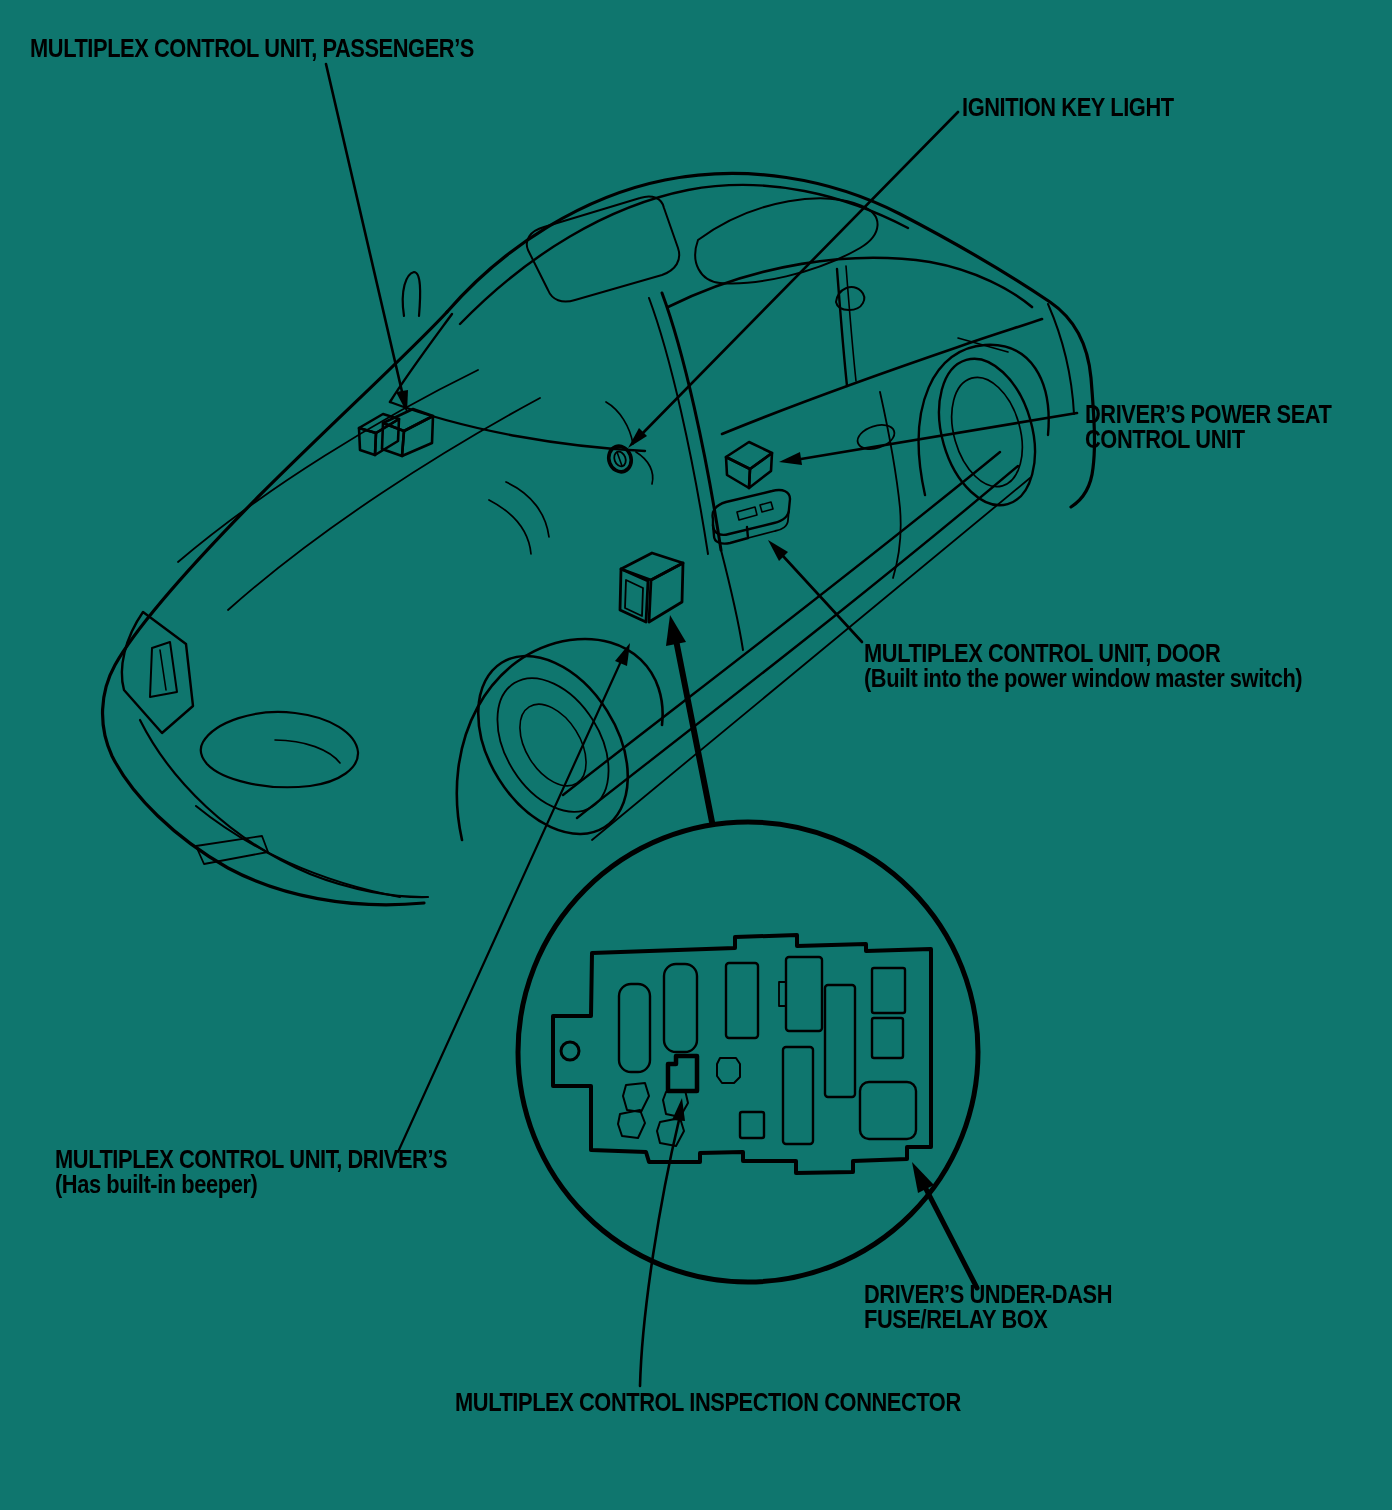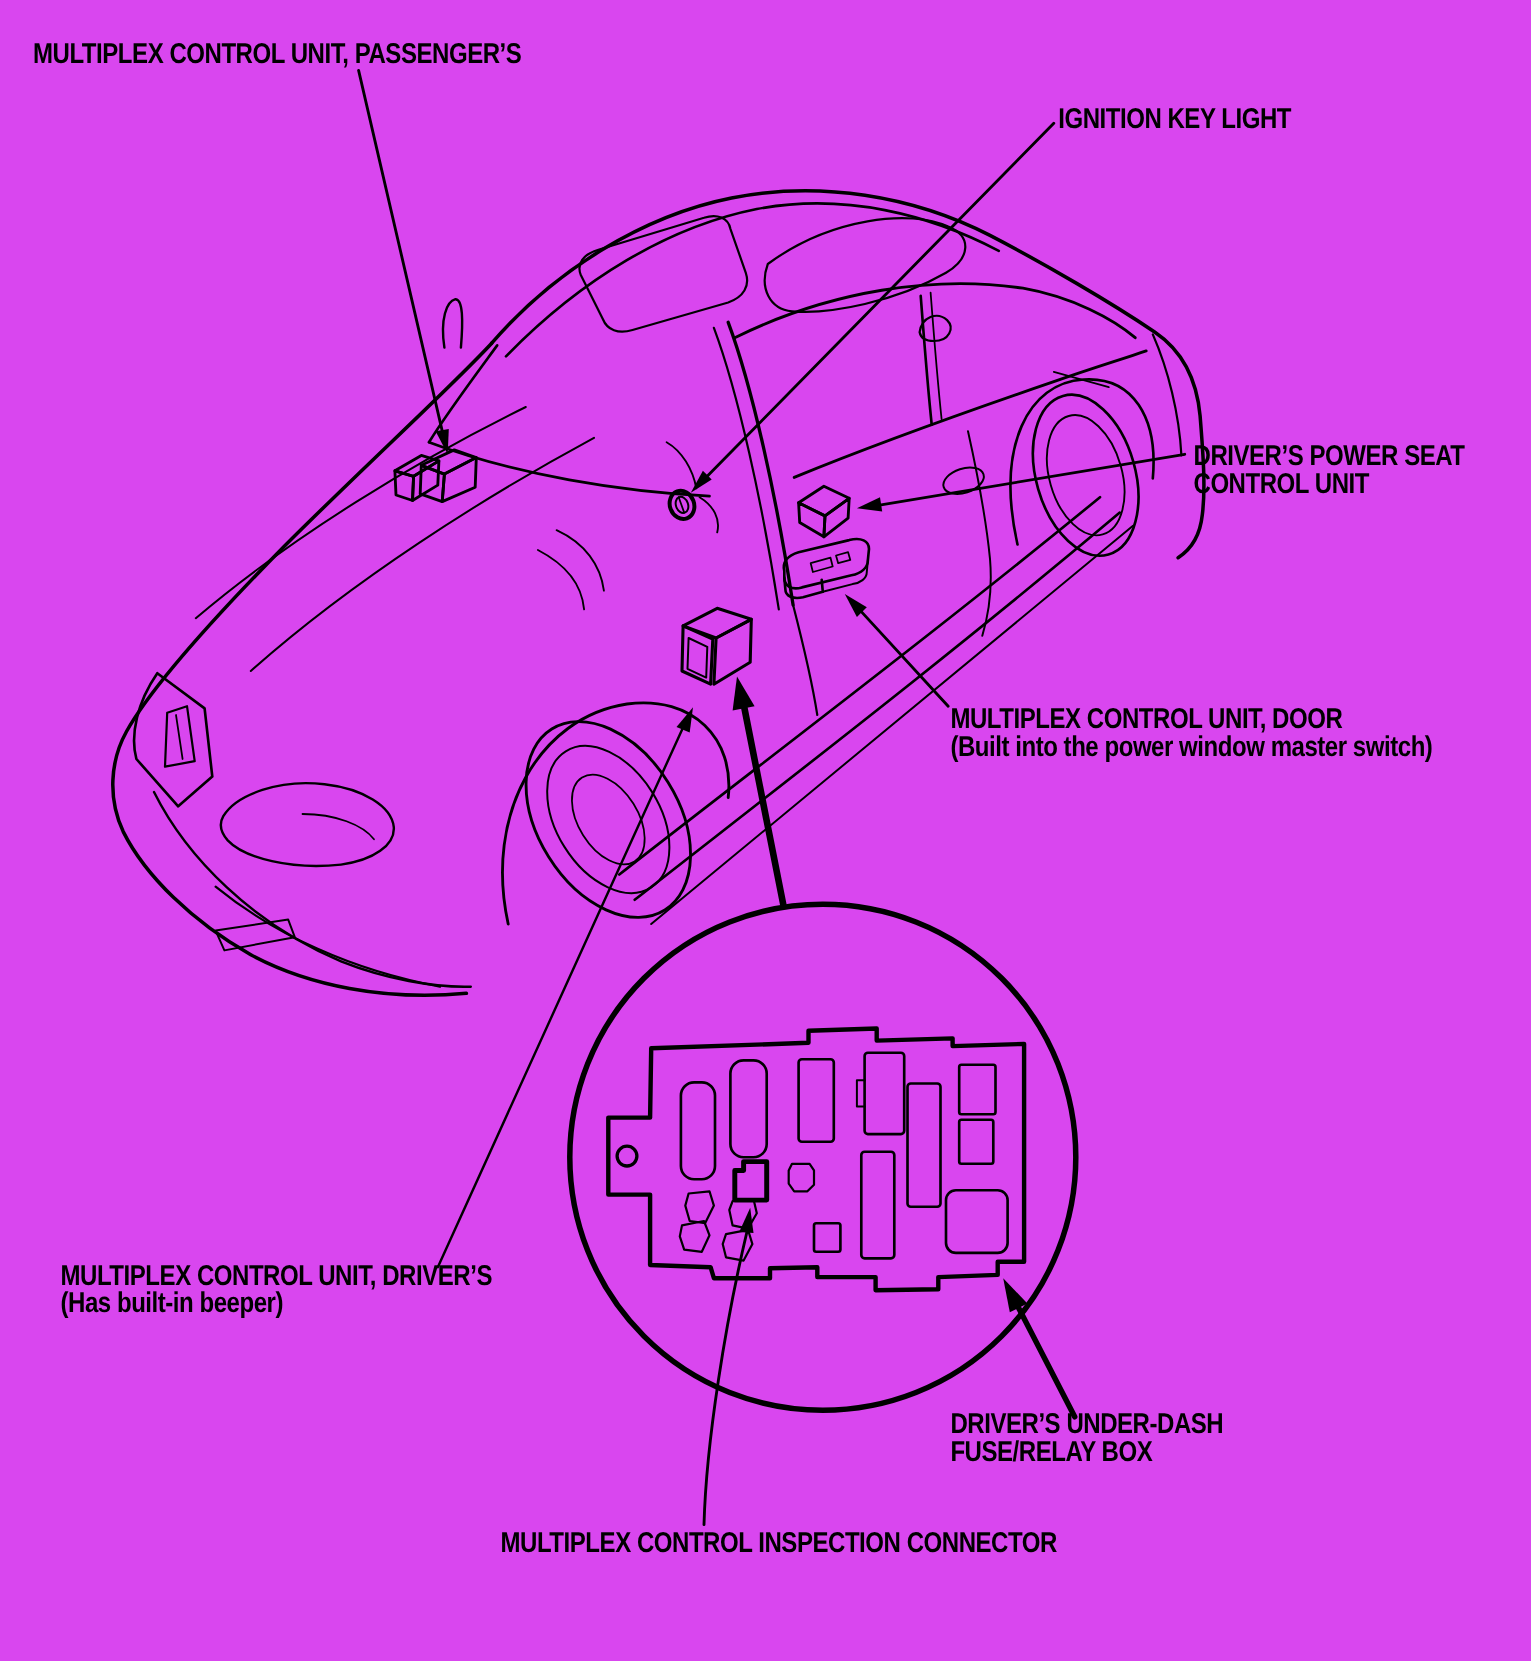--- a/index.html
+++ b/index.html
@@ -1,19 +1,19 @@
 <!DOCTYPE html>
 <html><head>
 <meta charset="utf-8">
 <style>
   html,body{margin:0;padding:0;background:#ffffff;}
   #canvas{
     position:relative;
     width:1392px;height:1510px;
-    background:#d946ef;
+    background:#0f766e;
     font-family:"Liberation Sans",sans-serif;
     overflow:hidden;
   }
   #art{position:absolute;left:0;top:0;}
   .label{
     position:absolute;
     color:#000;
     font-weight:bold;
     font-size:26px;
     line-height:25px;

